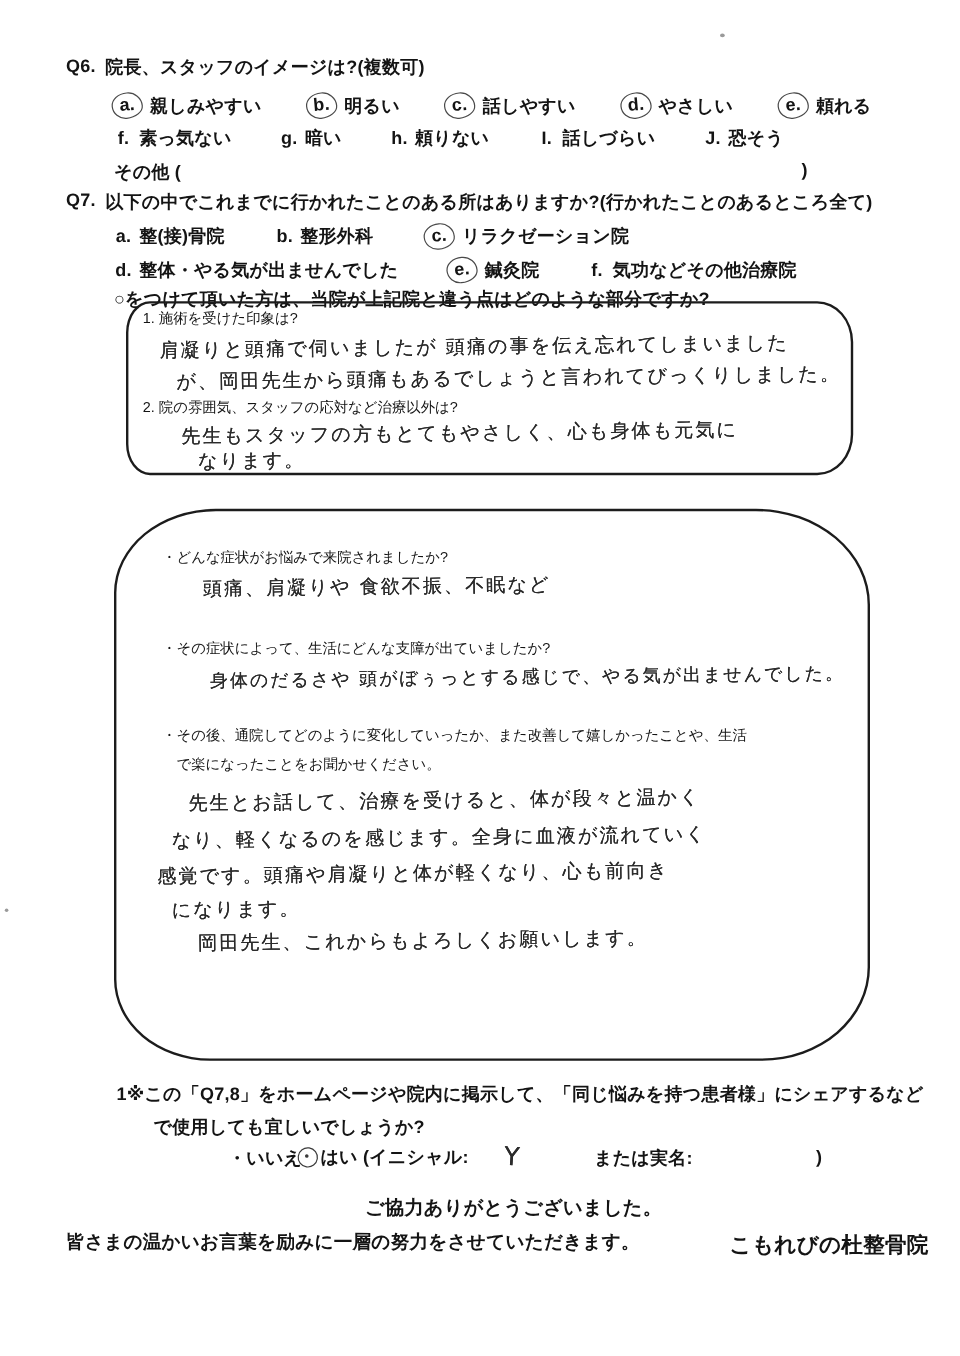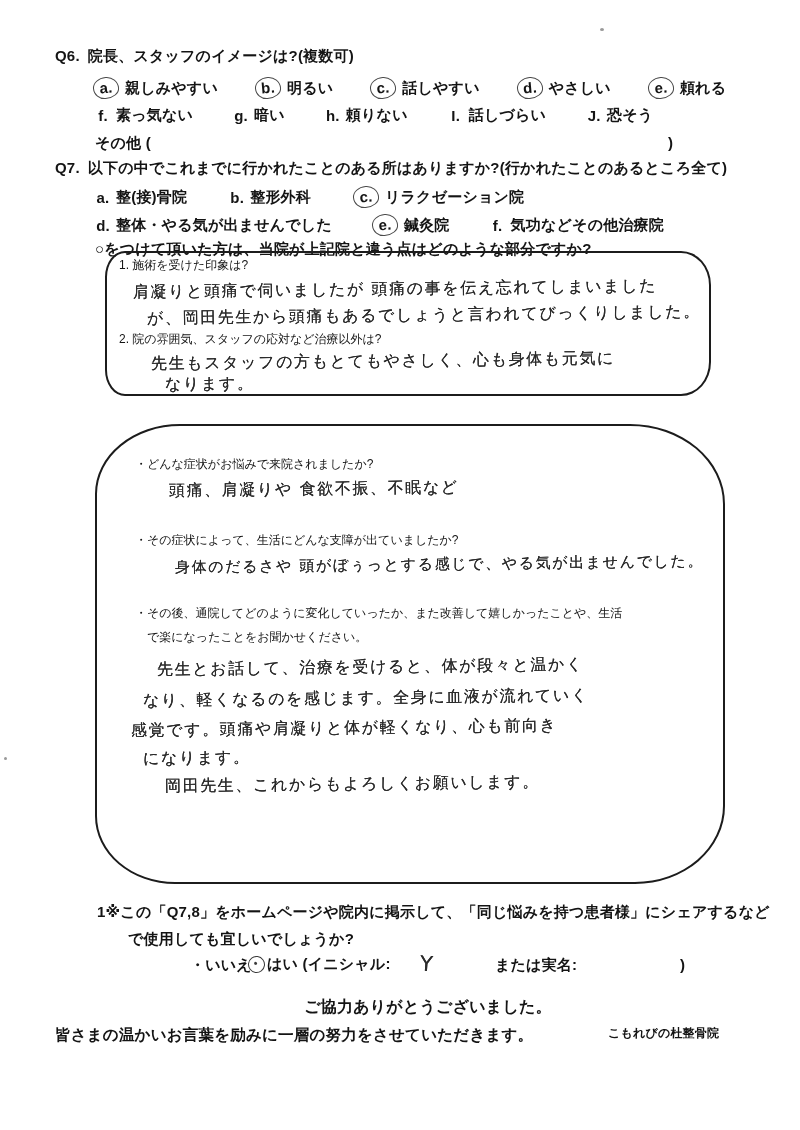--- a/index.html
+++ b/index.html
@@ -180,15 +180,15 @@
     <span class="selmark"><span class="dot"></span></span><span class="print">はい (イニシャル:</span>
   </span>
   <span class="hw" style="left:420px;top:952px;font-size:21px;transform:rotate(4deg);">Y</span>
   <span class="abs print" style="left:495px;top:956px;">または実名:</span>
   <span class="abs print" style="left:680px;top:956px;">)</span>
 
   <div class="abs center" style="left:0;top:997px;width:800px;padding-left:28px;">
     <span class="print" style="font-size:16px;">ご協力ありがとうございました。</span>
   </div>
   <span class="abs print" style="left:55px;top:1025px;font-size:15.5px;">皆さまの温かいお言葉を励みに一層の努力をさせていただきます。</span>
-  <span class="abs print" style="left:608px;top:1025px;font-size:12px;">こもれびの杜整骨院</span>
+  <span class="abs print" style="left:608px;top:1025px;font-size:18px;">こもれびの杜整骨院</span>
 
 </div>
 
 </body></html>

